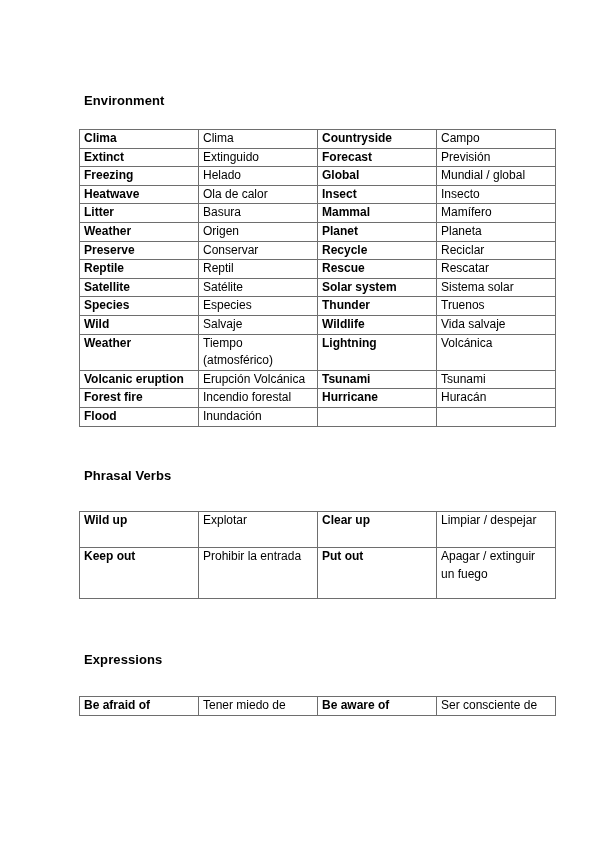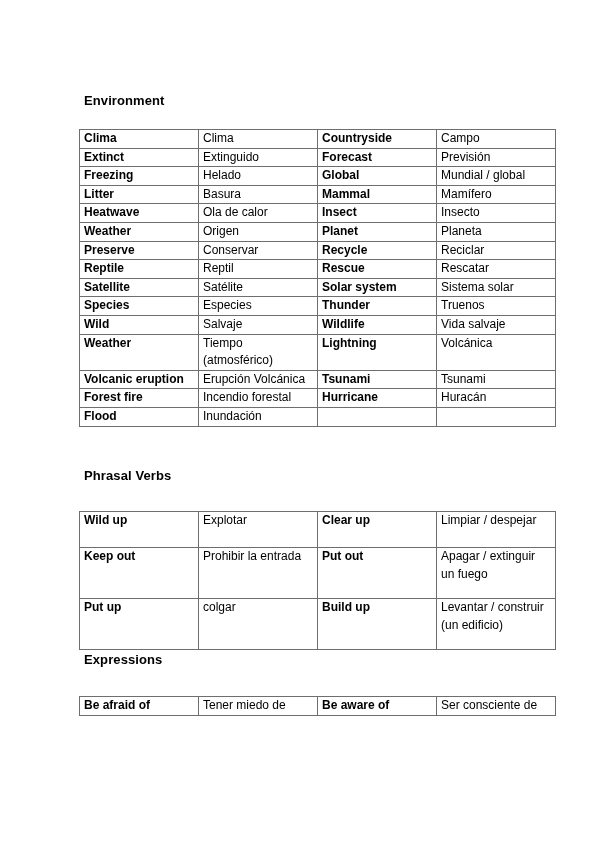--- a/index.html
+++ b/index.html
@@ -44,30 +44,30 @@
         <td class="en">Forecast</td>
         <td class="es">Previsión</td>
       </tr>
       <tr>
         <td class="en">Freezing</td>
         <td class="es">Helado</td>
         <td class="en">Global</td>
         <td class="es">Mundial / global</td>
       </tr>
       <tr>
+        <td class="en">Heatwave</td>
+        <td class="es">Ola de calor</td>
+        <td class="en">Insect</td>
+        <td class="es">Insecto</td>
+      </tr>
+      <tr>
         <td class="en">Litter</td>
         <td class="es">Basura</td>
         <td class="en">Mammal</td>
         <td class="es">Mamífero</td>
-      </tr>
-      <tr>
-        <td class="en">Heatwave</td>
-        <td class="es">Ola de calor</td>
-        <td class="en">Insect</td>
-        <td class="es">Insecto</td>
       </tr>
       <tr>
         <td class="en">Weather</td>
         <td class="es">Origen</td>
         <td class="en">Planet</td>
         <td class="es">Planeta</td>
       </tr>
       <tr>
         <td class="en">Preserve</td>
         <td class="es">Conservar</td>
@@ -133,26 +133,20 @@
         <td class="es">Explotar</td>
         <td class="en">Clear up</td>
         <td class="es">Limpiar / despejar</td>
       </tr>
       <tr class="tall">
         <td class="en">Keep out</td>
         <td class="es">Prohibir la entrada</td>
         <td class="en">Put out</td>
         <td class="es">Apagar / extinguir un fuego</td>
       </tr>
-      <tr class="tall">
-        <td class="en">Put up</td>
-        <td class="es">colgar</td>
-        <td class="en">Build up</td>
-        <td class="es">Levantar / construir (un edificio)</td>
-      </tr>
     </tbody>
   </table>
 
 <div class="heading" style="top:652px;">Expressions</div>
 <table id="ex">
     <tbody id="ex-body">
       <tr>
         <td class="en">Be afraid of</td>
         <td class="es">Tener miedo de</td>
         <td class="en">Be aware of</td>

